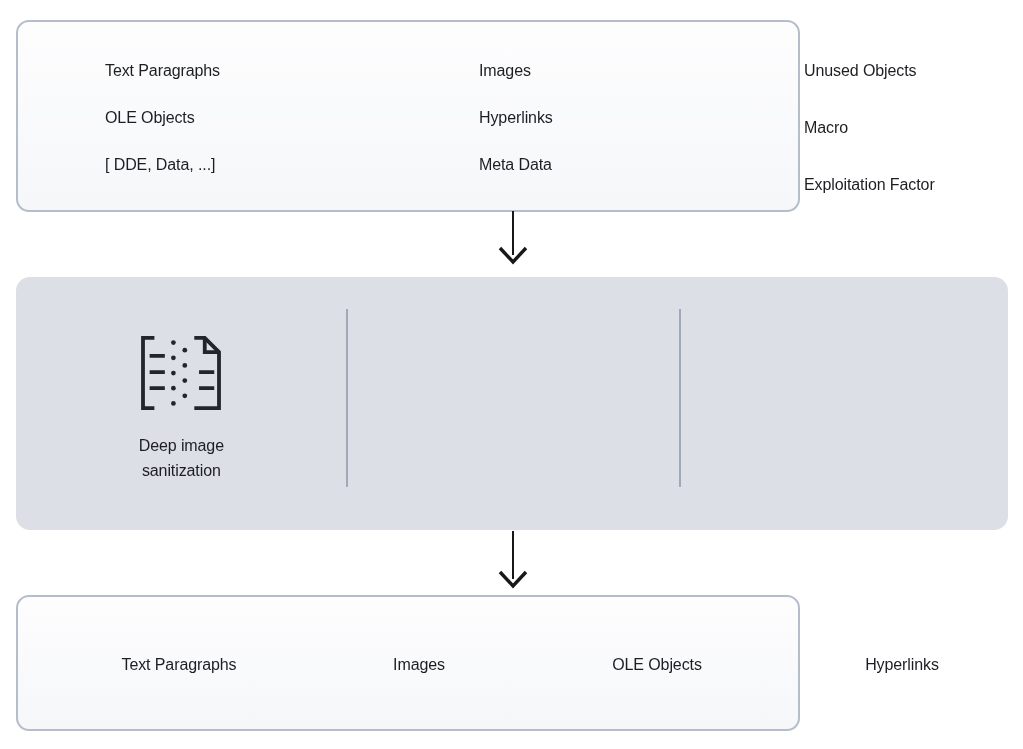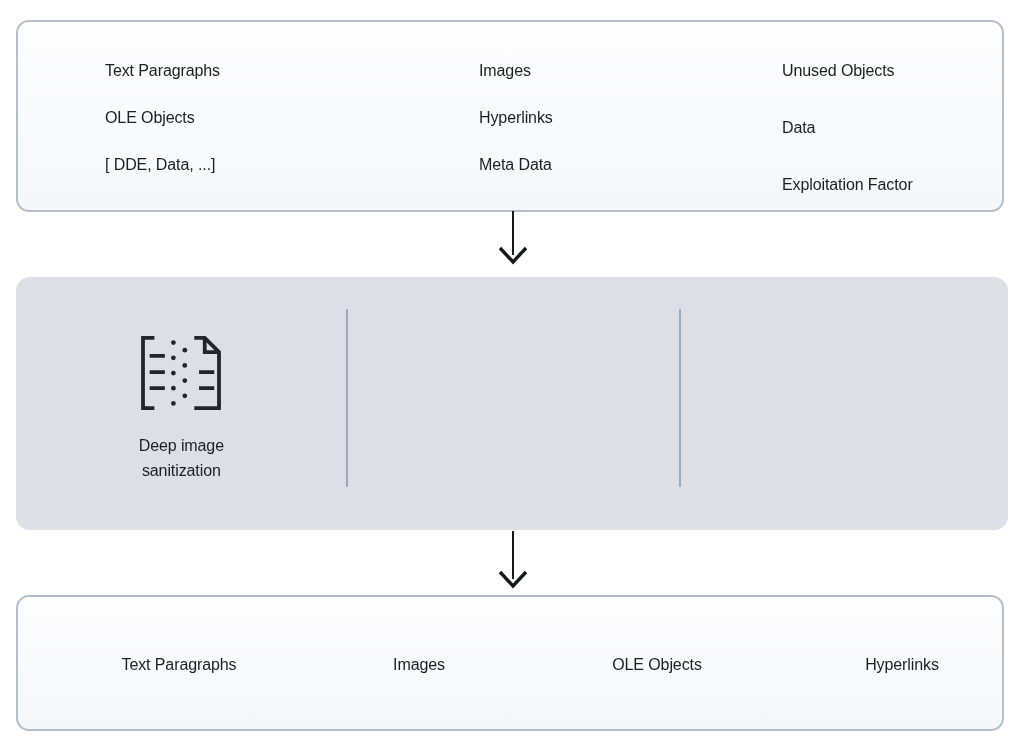--- a/index.html
+++ b/index.html
@@ -3,31 +3,31 @@
 <meta charset="utf-8">
 <style>
   html,body{margin:0;padding:0;background:#ffffff;}
   .stage{
     position:relative;width:1023px;height:749px;background:#ffffff;
     font-family:"Liberation Sans",sans-serif;color:#1c1e22;overflow:hidden;
     -webkit-font-smoothing:antialiased;
   }
   
   .panel{
-    position:absolute;left:16px;width:988px;
+    position:absolute;left:16px;width:784px;
     border:2px solid #b5bdca;border-radius:13px;
     background:linear-gradient(180deg,#fdfdfe 0%,#f6f7f9 100%);
     box-sizing:border-box;
   }
   .panel-top{top:20px;height:192px;}
   .panel-bottom{top:595px;height:136px;}
 
   .tcol{position:absolute;top:40px;display:flex;flex-direction:column;gap:30px;
         font-size:16px;line-height:17px;letter-spacing:-0.1px;white-space:nowrap;}
-  .tcol-1{left:87px;} .tcol-2{left:461px;} .tcol-3{left:764px;gap:40px;}
+  .tcol-1{left:87px;} .tcol-2{left:461px;} .tcol-3{left:786px;gap:40px;}
 
   
   .process{
     position:absolute;left:16px;top:277px;width:992px;height:253px;
     background:#dcdfe5;border-radius:14px;
     display:grid;grid-template-columns:1fr 1fr 1fr;align-items:center;justify-items:center;
   }
   .divider{position:absolute;top:32px;width:2px;height:178px;background:#9fa9b9;}
   .divider-1{left:330px;} .divider-2{left:663px;}
 
@@ -59,21 +59,21 @@
       <span>OLE Objects</span>
       <span>[ DDE, Data, ...]</span>
     </div>
     <div class="tcol tcol-2">
       <span>Images</span>
       <span>Hyperlinks</span>
       <span>Meta Data</span>
     </div>
     <div class="tcol tcol-3">
       <span>Unused Objects</span>
-      <span>Data</span>
+      <span>Macro</span>
       <span>Exploitation Factor</span>
     </div>
   </section>
 
   <div class="arrow arrow-1">
     <svg width="34" height="54" viewBox="0 0 34 54">
       <line x1="17" y1="0" x2="17" y2="44"></line>
       <path d="M4,37 L17,51 L30,37"></path>
     </svg>
   </div>

